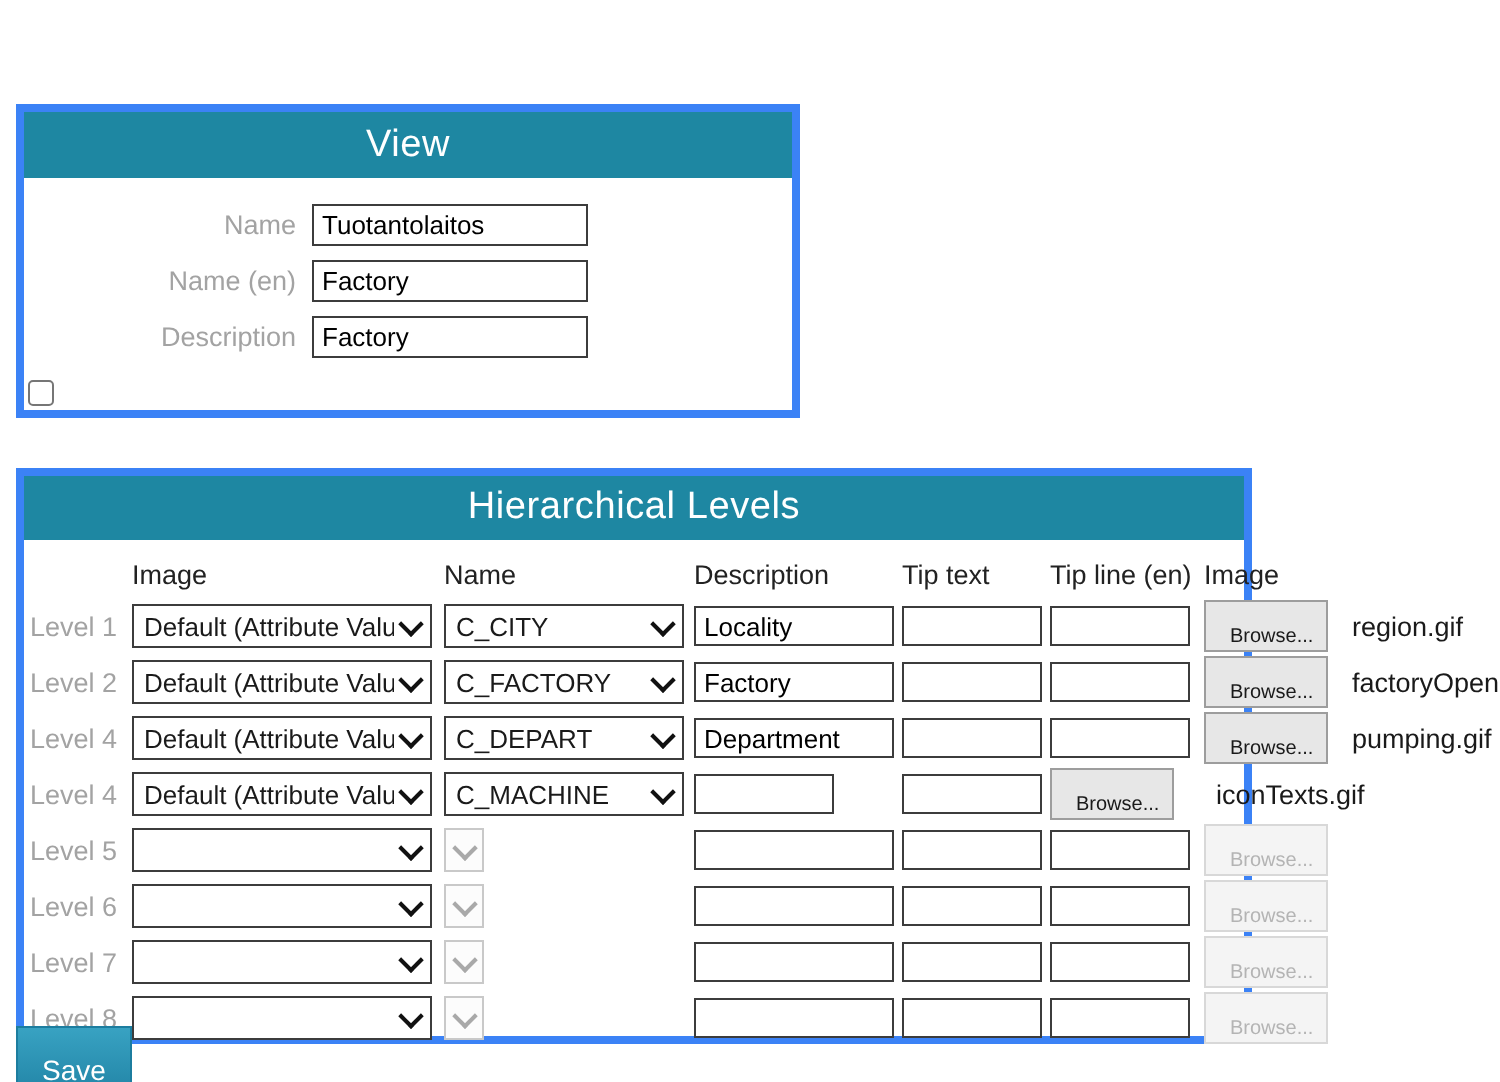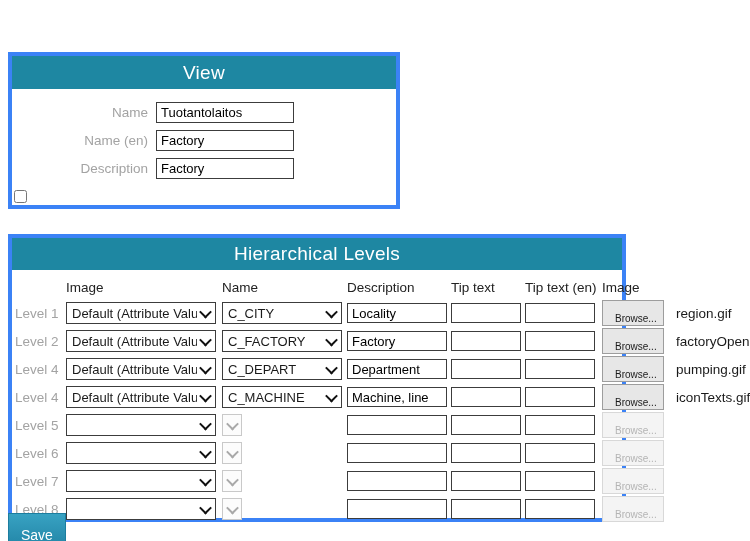--- a/index.html
+++ b/index.html
@@ -98,21 +98,21 @@
 
 <div class="panel" id="levels-panel">
   <div class="panel-header">Hierarchical Levels</div>
 
   <div class="grid-row head-row">
     <div></div>
     <div class="col-head">Image</div>
     <div class="col-head">Name</div>
     <div class="col-head">Description</div>
     <div class="col-head">Tip text</div>
-    <div class="col-head">Tip text (en)</div>
+    <div class="col-head">Tip line (en)</div>
     <div class="col-head">Image</div>
     <div></div>
   </div>
 
   <div class="grid-row lv-row">
     <div class="lv-label">Level 1</div>
     <div>
         <div class="sel type-sel">
           <span class="sel-text">Default (Attribute Values)</span>
           <span class="chev"></span>
@@ -180,21 +180,20 @@
           <span class="sel-text">Default (Attribute Values)</span>
           <span class="chev"></span>
         </div>
       </div>
     <div>
         <div class="sel name-sel">
           <span class="sel-text">C_MACHINE</span>
           <span class="chev"></span>
         </div>
       </div>
-    <div><input type="text" class="txt cell-input" value="Machine, line" style=""></div>
     <div><input type="text" class="txt tip-input" value="" style=""></div>
     <div><input type="text" class="txt tip-input" value="" style=""></div>
     <div><button class="browse">Browse...</button></div>
     <div class="filename">iconTexts.gif</div>
   </div>
 
   <div class="grid-row lv-row">
     <div class="lv-label">Level 5</div>
     <div>
         <div class="sel type-sel">

